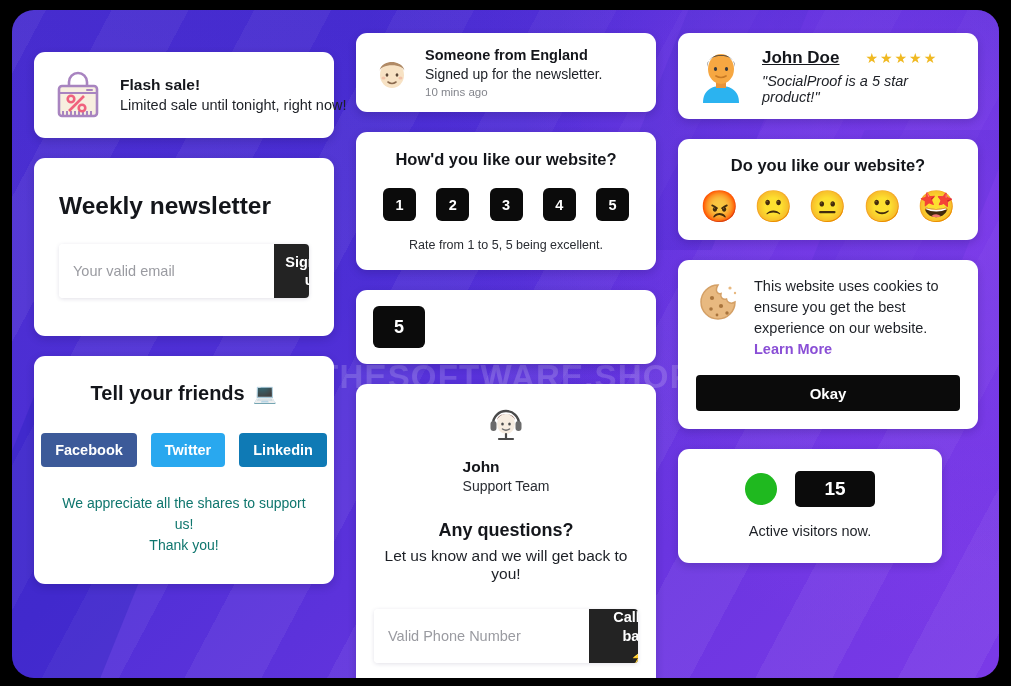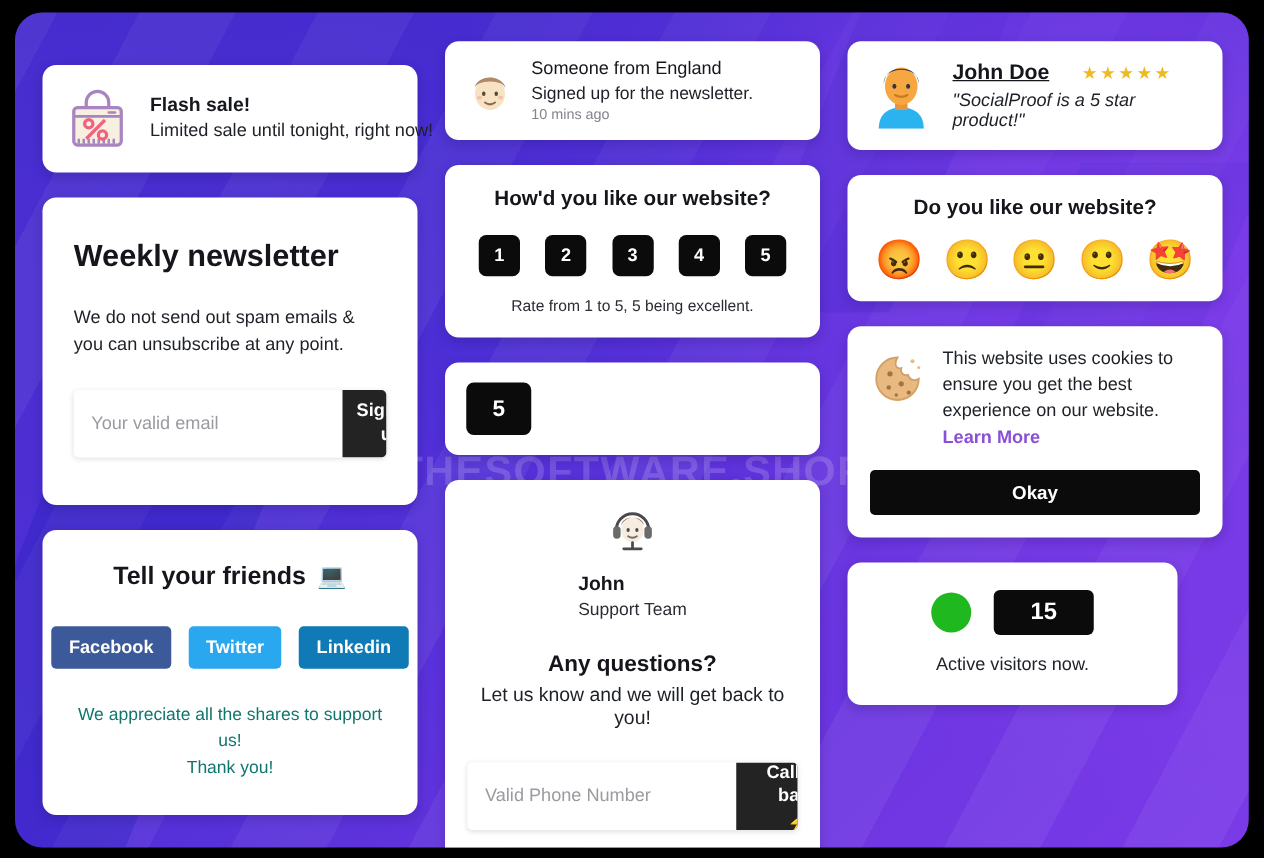--- a/index.html
+++ b/index.html
@@ -147,21 +147,21 @@
     font-size: 14.5px; font-weight: 700;
     padding: 9px 14px; cursor: pointer;
   }
   .friends-foot {
     margin-top: 26px; font-size: 14px; color: #0f766e; line-height: 1.5;
   }
 
   
   .notif { display: flex; gap: 13px; padding: 14px 16px; align-items: center; }
   .avatar-sm { flex: none; width: 40px; height: 40px; }
-  .notif-title { font-size: 14.5px; font-weight: 400; color: #15171c; }
+  .notif-title { font-size: 14.5px; font-weight: 700; color: #15171c; }
   .notif-sub { font-size: 14px; color: #1d2026; margin-top: 3px; }
   .notif-time { font-size: 11.5px; color: #83858c; margin-top: 4px; }
 
   
   .ratecard { padding: 18px 18px 18px 18px; text-align: center; }
   .rate-q { font-size: 16.5px; font-weight: 700; color: #14161b; }
   .rate-row {
     display: flex; justify-content: space-between; margin-top: 19px;
     padding: 0 9px;
   }
@@ -290,21 +290,20 @@
             </svg>
           </span>
           <div>
             <div class="flash-txt-title">Flash sale!</div>
             <div class="flash-txt-sub">Limited sale until tonight, right now!</div>
           </div>
         </div>
 
         <div class="card newsletter">
           <div class="nl-title">Weekly newsletter</div>
-          <div class="nl-body">We do not send out spam emails &amp; you can unsubscribe at any point.</div>
           <div class="input-row">
             <input type="text" placeholder="Your valid email" style="">
             <button class="dark-btn signup-btn">Sign me up</button>
           </div>
         </div>
 
         <div class="card friends">
           <div class="friends-title">
             <span>Tell your friends</span>
             <span class="laptop-ico">💻</span>

